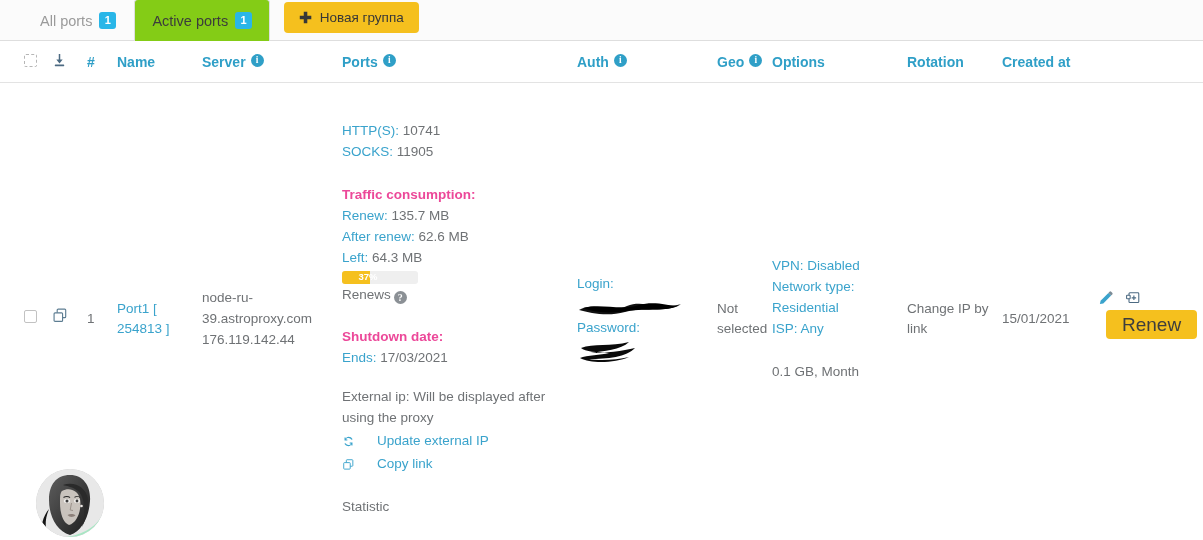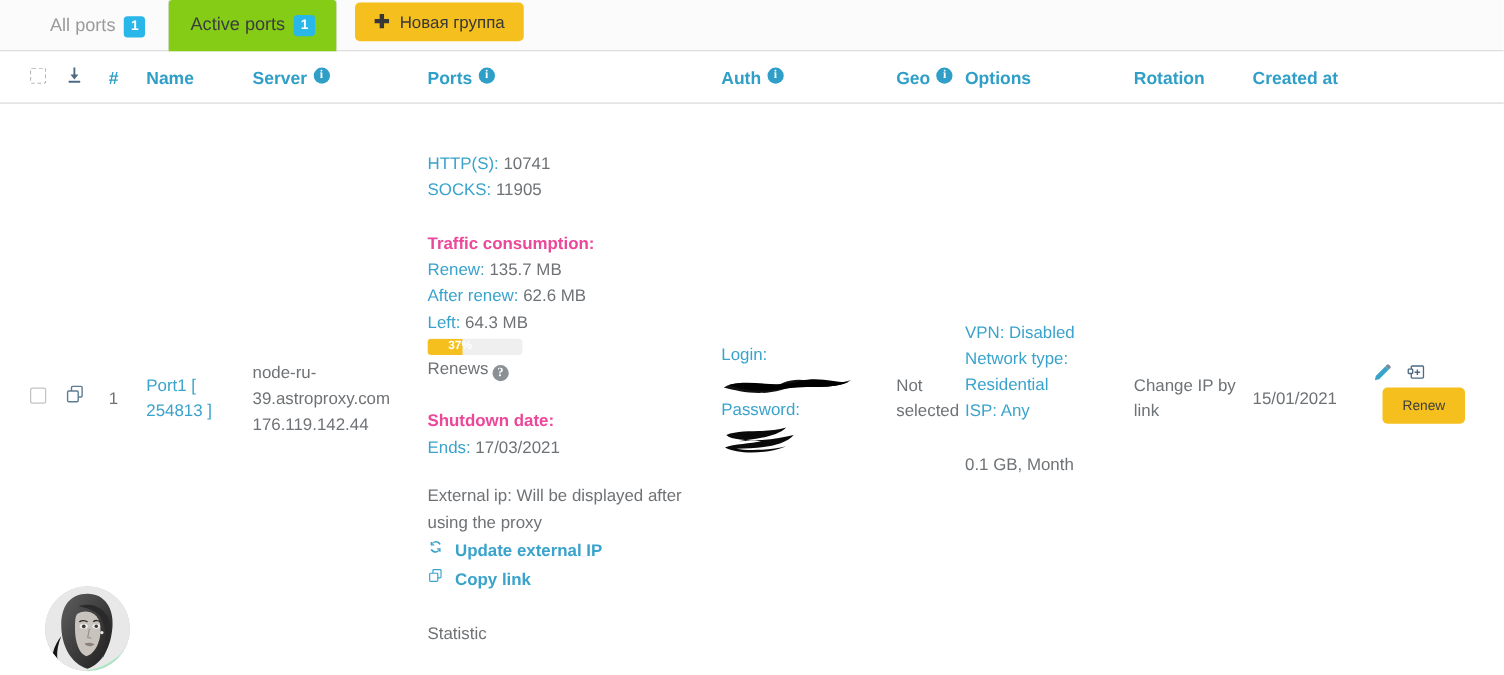--- a/index.html
+++ b/index.html
@@ -17,20 +17,21 @@
     height: 41px;
     display: flex;
     align-items: flex-end;
     padding-left: 22px;
     border-bottom: 1px solid #dedede;
     background: #fbfbfb;
   }
   .tab {
     position: relative;
     display: flex;
+    align-items: center;
     gap: 7px;
     height: 40px;
     padding: 12px 17px;
     font-size: 14.5px;
     color: #9a9a9a;
     cursor: pointer;
     border: 1px solid transparent;
     border-bottom: none;
     background: transparent;
     white-space: nowrap;
@@ -175,21 +176,21 @@
     background: #8b9095;
     color: #ffffff;
     font-size: 10px;
     font-weight: bold;
     font-family: "Liberation Serif", serif;
     line-height: 1;
     vertical-align: -2px;
     margin-left: 3px;
   }
 
-  .mini-row { display: flex; align-items: flex-start; gap: 9px; font-weight: bold; }
+  .mini-row { display: flex; align-items: center; gap: 22px; }
 
   
   .redact { display: block; }
 
   
   .actions-wrap { position: relative; height: 56px; }
   .act-icons {
     display: flex;
     align-items: center;
     gap: 12px;
@@ -198,21 +199,21 @@
   }
   .renew-btn {
     position: absolute;
     top: 19px; left: 9px;
     background: #f5c01e;
     color: #3d3d3d;
     border: none;
     border-radius: 4px;
     height: 29px;
     padding: 0 16px;
-    font-size: 11px;
+    font-size: 19px;
     font-family: "Liberation Sans", sans-serif;
     cursor: pointer;
   }
 
   
   .avatar {
     position: absolute;
     left: 36px; bottom: 3px;
     width: 68px; height: 68px;
     border-radius: 50%;

